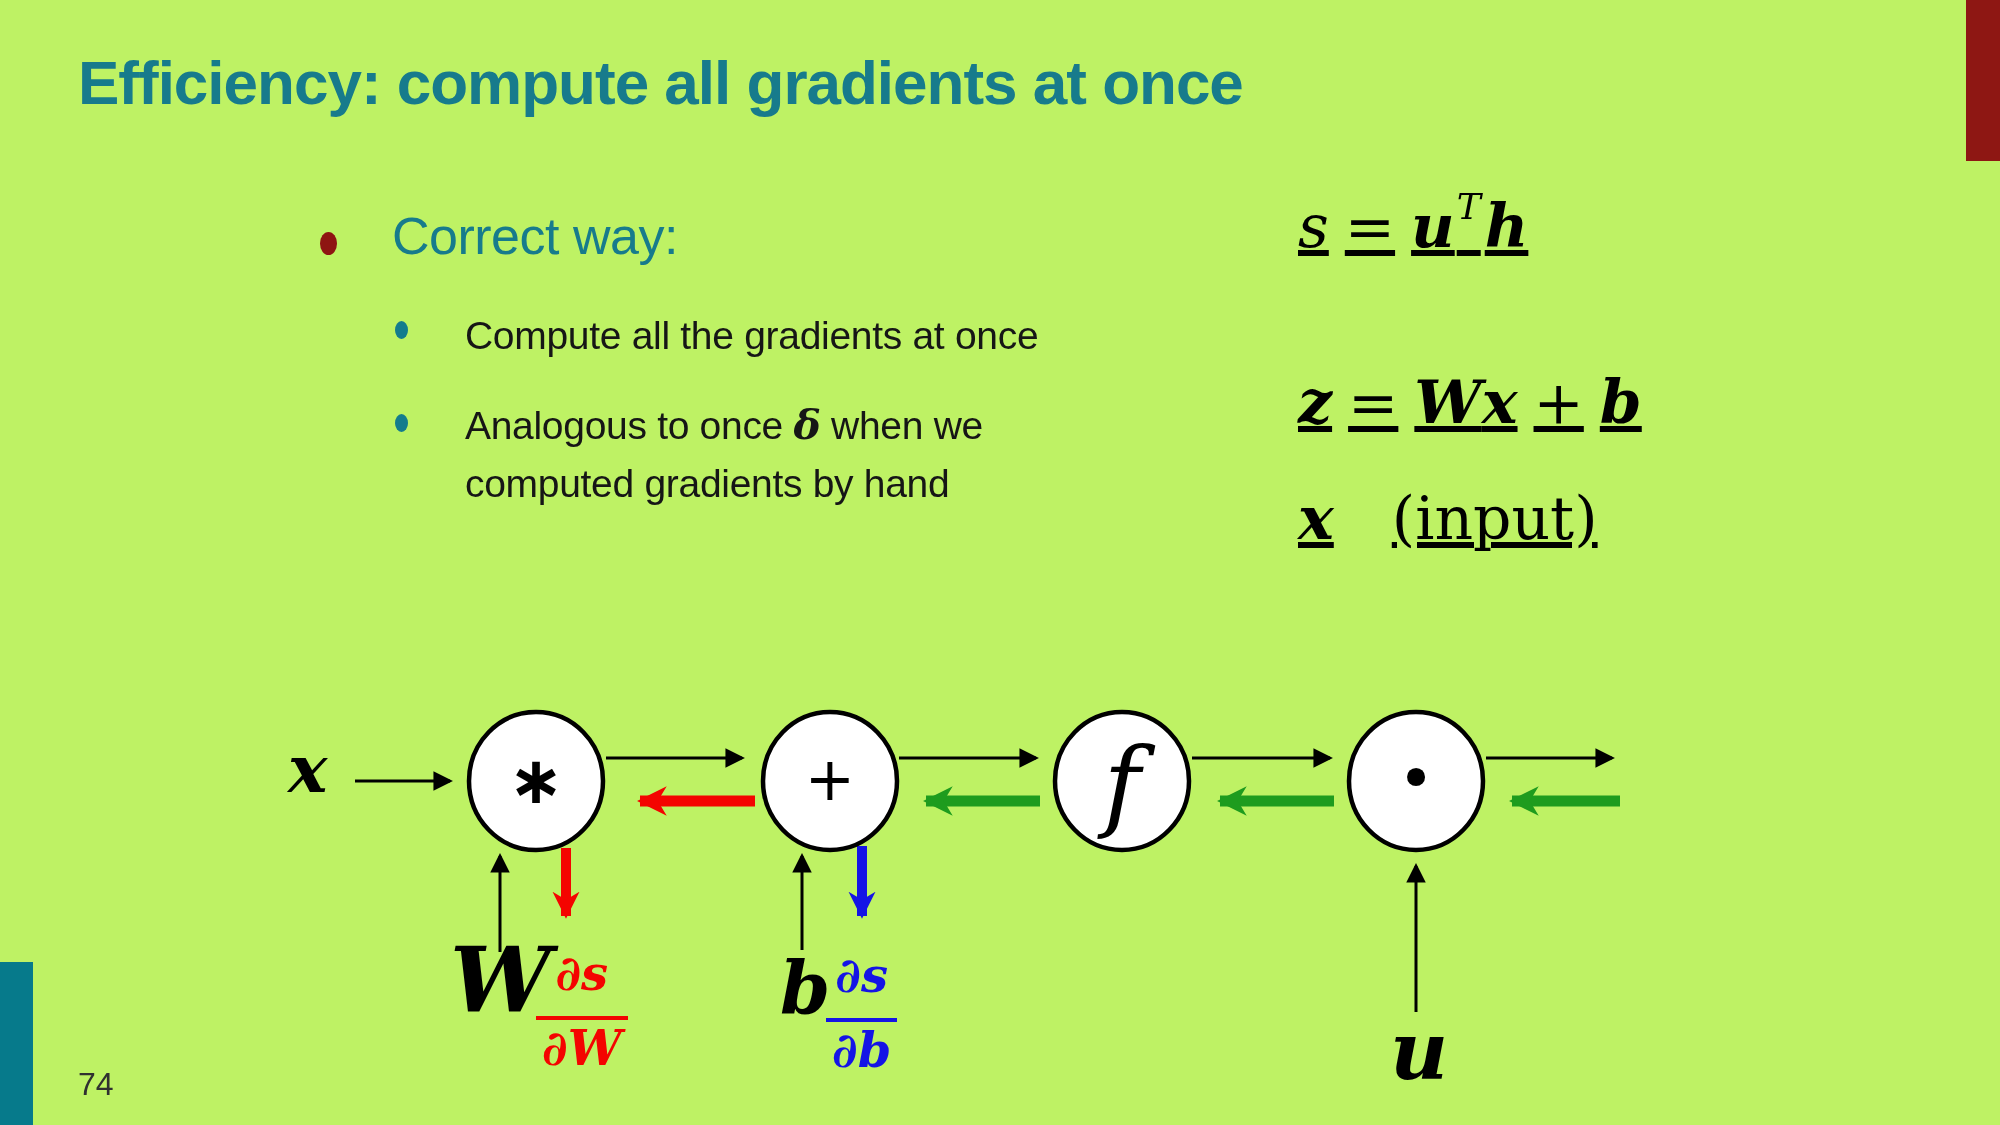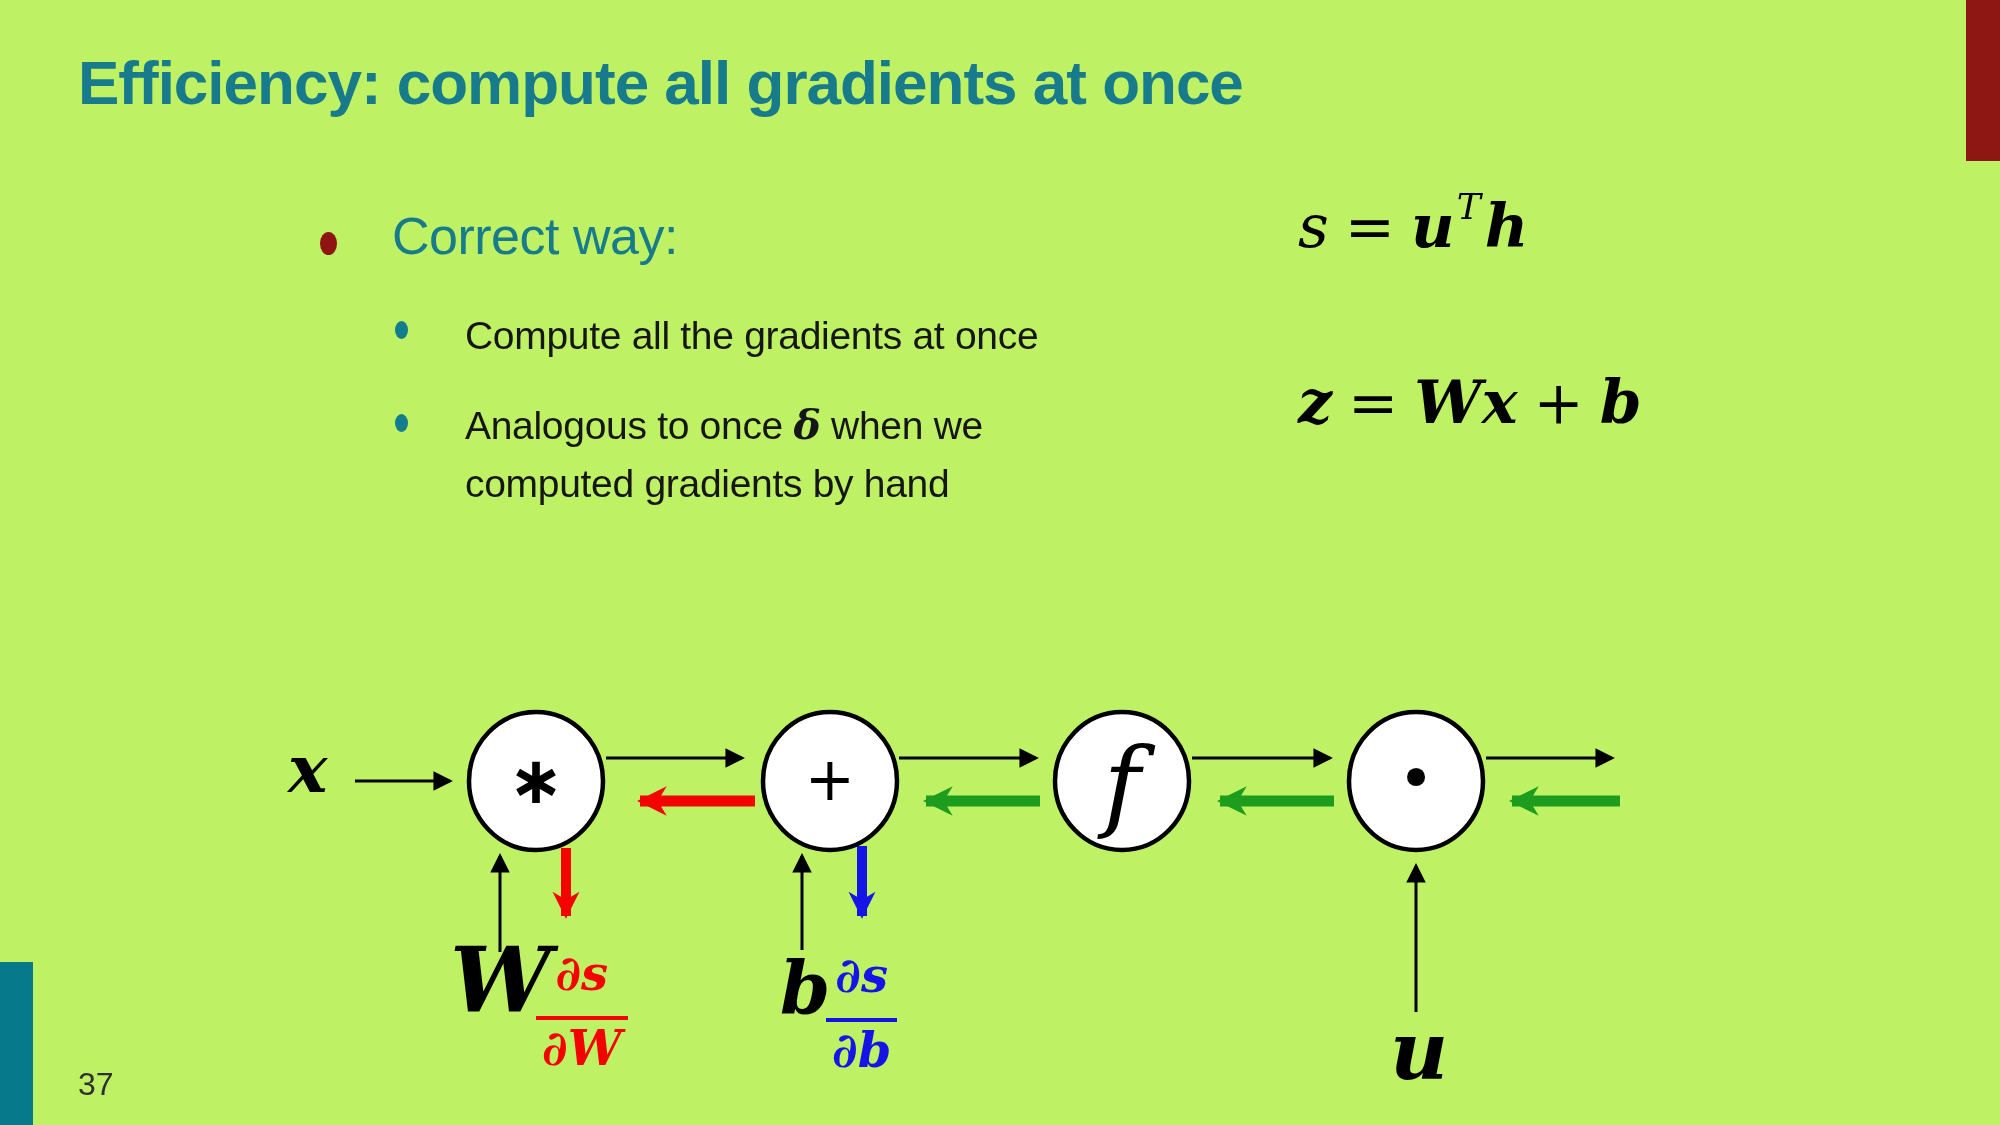--- a/index.html
+++ b/index.html
@@ -25,21 +25,21 @@
   .body-text{font-size:39px;color:#161616;letter-spacing:-0.3px;white-space:nowrap;line-height:1.15;}
   .sub1{left:465px;top:314px;}
   .sub2a{left:465px;top:402px;}
   .sub2b{left:465px;top:462px;}
 
   
   .m{font-family:"DejaVu Serif","Liberation Serif",serif;font-style:italic;}
   .mb{font-weight:bold;}
   .mr{font-style:normal;}
   .eq-line{position:absolute;left:1298px;font-size:60px;color:#000;white-space:nowrap;line-height:1;
-           font-family:"DejaVu Serif","Liberation Serif",serif;}
+           font-family:"DejaVu Serif","Liberation Serif",serif;text-decoration:underline;}
   .eq1{top:196px;} .eq2{top:298px;} .eq3{top:372px;} .eq4{top:488px;}
   .eq-line .sp{margin:0 16px;}
   .sup{font-size:36px;position:relative;top:-28px;margin:0 4px 0 2px;}
   .gap{display:inline-block;width:58px;}
 
   
   .mathlbl{position:absolute;font-family:"DejaVu Serif","Liberation Serif",serif;
            font-style:italic;font-weight:bold;color:#000;line-height:1;white-space:nowrap;}
   .lbl-x{left:288px;top:736px;font-size:66px;}
   .lbl-W{left:450px;top:934px;font-size:90px;}
@@ -77,20 +77,21 @@
 
   <div class="abs dot-l2 dot-s2"></div>
   <div class="abs body-text sub2a"><span>Analogous to once </span><span class="m mb" style="font-size:41px">δ</span><span> when we</span></div>
   <div class="abs body-text sub2b">computed gradients by hand</div>
 
   <div class="eq-line eq1"><span class="m">s</span><span class="mr sp">=</span><span class="m mb">u</span><span class="m sup">T</span><span class="m mb">h</span></div>
 
 
   <div class="eq-line eq3"><span class="m mb">z</span><span class="mr sp">=</span><span class="m mb">W</span><span class="m mb">x</span><span class="mr sp">+</span><span class="m mb">b</span></div>
 
+  <div class="eq-line eq4"><span class="m mb">x</span><span class="gap"></span><span class="mr">(input)</span></div>
 
   <svg class="graph" viewBox="0 0 2000 1125">
     <defs>
       <marker id="ah-black" viewBox="0 0 10 10" refX="8.5" refY="5" markerWidth="6.5" markerHeight="6.5" orient="auto">
         <path d="M0,0 L10,5 L0,10 z" fill="#000"></path>
       </marker>
       <marker id="ah-red" viewBox="0 0 10 10" refX="9" refY="5" markerWidth="2.7" markerHeight="2.9" orient="auto">
         <path d="M0,0 L10,5 L0,10 L3,5 z" fill="#F40400"></path>
       </marker>
       <marker id="ah-green" viewBox="0 0 10 10" refX="9" refY="5" markerWidth="2.7" markerHeight="2.9" orient="auto">
@@ -136,15 +137,15 @@
 
   <div class="frac frac-w">
     <div class="num">∂s</div>
     <div class="den">∂W</div>
   </div>
   <div class="frac frac-b">
     <div class="num">∂s</div>
     <div class="den">∂b</div>
   </div>
 
-  <div class="abs page-num">37</div>
+  <div class="abs page-num">74</div>
 
 </div>
 
 </body></html>

